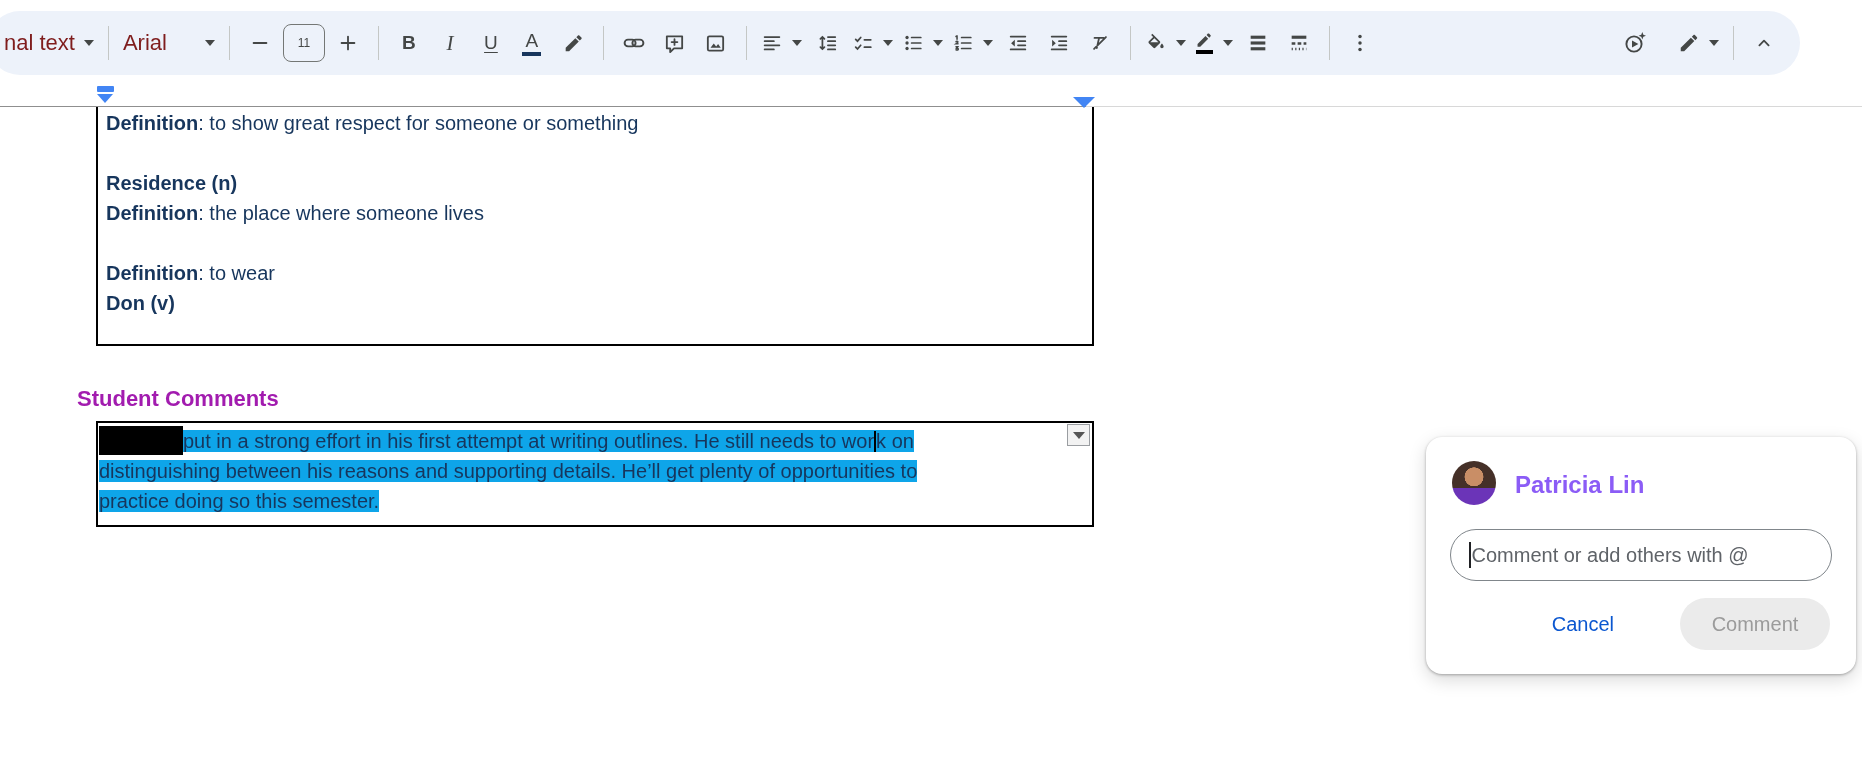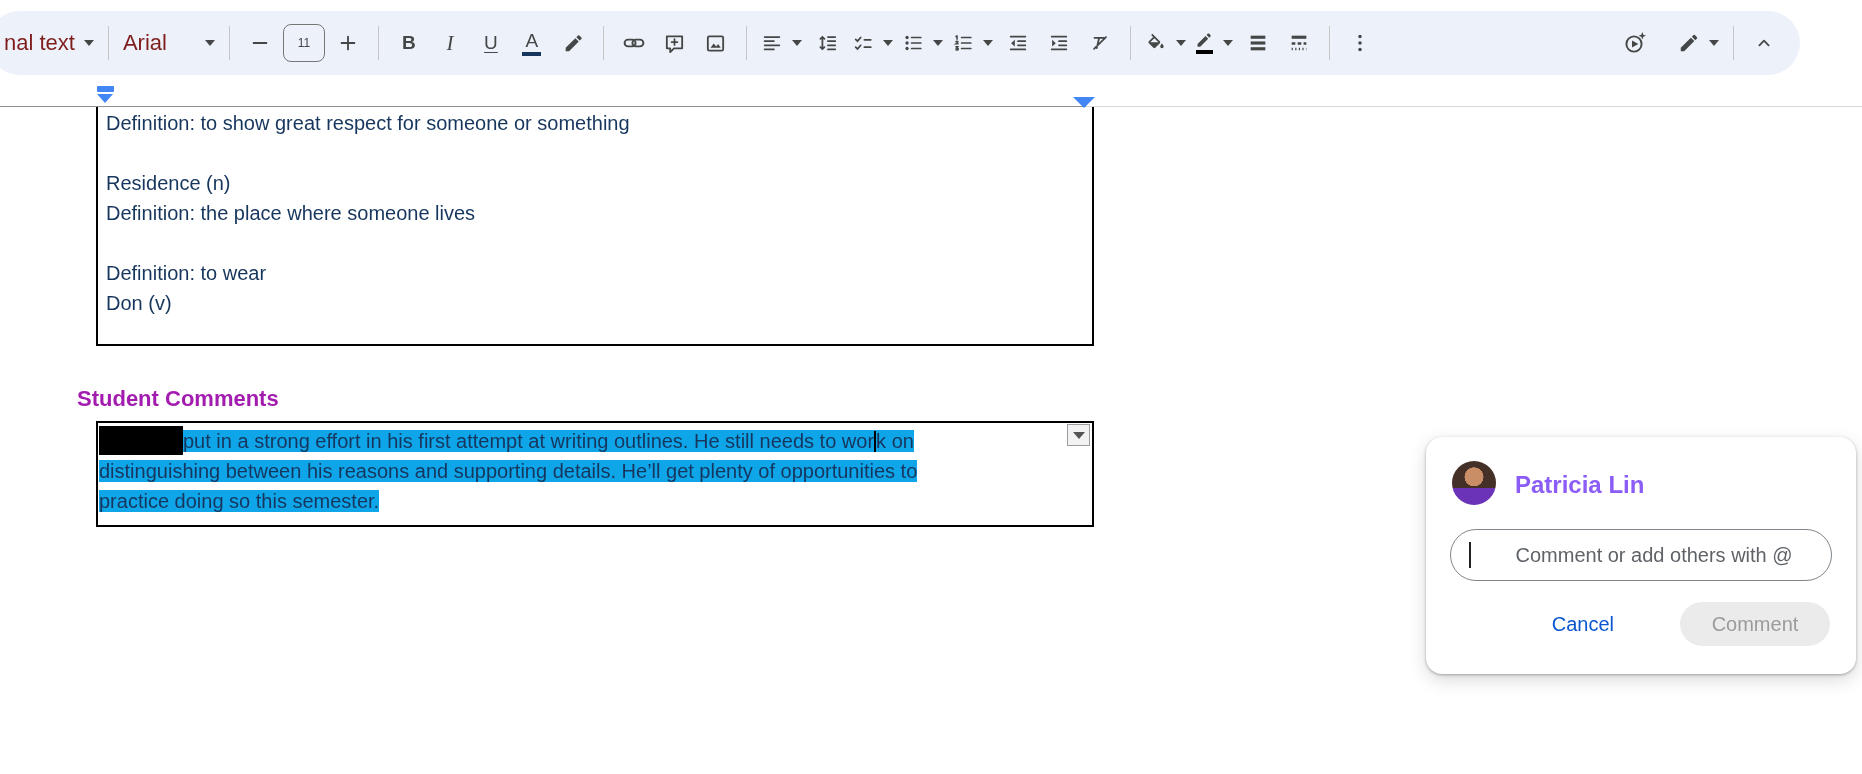--- a/index.html
+++ b/index.html
@@ -35,21 +35,21 @@
   .col-marker-a .bar{width:17px;height:6px;background:#4285f4;border-radius:1px;}
   .col-marker-a .tri{width:0;height:0;border-left:8.5px solid transparent;border-right:8.5px solid transparent;
                      border-top:9px solid #4285f4;margin-top:1.5px;}
   .col-marker-b{position:absolute;left:1073px;top:97px;width:0;height:0;
                 border-left:11px solid transparent;border-right:11px solid transparent;border-top:11px solid #4285f4;}
 
   .vocab-box{position:absolute;left:96px;top:107px;width:998px;height:239px;box-sizing:border-box;
              border-left:2px solid #000;border-right:2px solid #000;border-bottom:2px solid #000;
              padding:1px 6px 0 8px;overflow:hidden;}
   .doc-line{font-size:20px;line-height:30px;color:#17365d;white-space:nowrap;}
-  .doc-line b{font-weight:400;}
+  .doc-line b{font-weight:700;}
 
   .section-heading{position:absolute;left:77px;top:386px;font-size:22px;font-weight:700;color:#a21caf;}
 
   .comments-box{position:absolute;left:96px;top:421px;width:998px;height:106px;box-sizing:border-box;
                 border:2px solid #000;padding:3px 6px 0 1px;overflow:hidden;}
   .hl{background:#0ea5e9;color:#17365d;}
   .redaction{display:inline-block;width:84px;height:29px;background:#000;vertical-align:-7px;}
   .caret{display:inline-block;width:2px;height:21px;background:#000;vertical-align:-4px;margin:0 0;}
   .combo-btn{position:absolute;right:2px;top:1px;width:23px;height:22px;background:#f2f2f2;
              border:1px solid #9a9da1;box-sizing:border-box;display:flex;align-items:center;justify-content:center;
@@ -61,26 +61,26 @@
   .comment-card{position:absolute;left:1426px;top:437px;width:430px;height:237px;background:#fff;
                 border-radius:16px;box-shadow:0 1px 3px rgba(0,0,0,.3),0 6px 18px rgba(0,0,0,.15);}
   .avatar{position:absolute;left:26px;top:24px;width:44px;height:44px;border-radius:50%;
           background:
             radial-gradient(circle at 50% 36%, #c98e66 0 26%, rgba(0,0,0,0) 27%),
             linear-gradient(180deg,#453028 0 62%, #6b34b8 62% 100%);}
   .author{position:absolute;left:89px;top:34px;font-size:24px;font-weight:700;color:#8b5cf6;}
   .comment-input{position:absolute;left:24px;top:92px;width:382px;height:52px;box-sizing:border-box;
                  border:1px solid #80868b;border-radius:26px;display:flex;align-items:center;padding:0 18px;}
   .comment-input .icaret{width:1.5px;height:26px;background:#202124;margin-right:1px;}
-  .placeholder{font-size:20px;color:#5f6368;white-space:nowrap;padding-left:44px;}
+  .placeholder{font-size:20px;color:#5f6368;white-space:nowrap;}
   .btn-row{position:absolute;left:4px;right:26px;top:161px;height:52px;display:flex;align-items:center;
            justify-content:flex-end;gap:60px;}
   .cancel-btn{border:none;background:transparent;color:#0b57d0;font-size:20px;font-weight:500;cursor:pointer;
               font-family:"Liberation Sans",sans-serif;}
-  .submit-btn{border:none;background:#ebebeb;color:#9b9b9b;font-size:20px;font-weight:500;height:44px;
+  .submit-btn{border:none;background:#ebebeb;color:#9b9b9b;font-size:20px;font-weight:500;height:52px;
               min-width:150px;border-radius:26px;padding:0 26px;font-family:"Liberation Sans",sans-serif;}
 </style>
 </head>
 <body>
 
 <div class="screen">
 
   <div class="toolbar">
 
     <button class="tb-btn">

